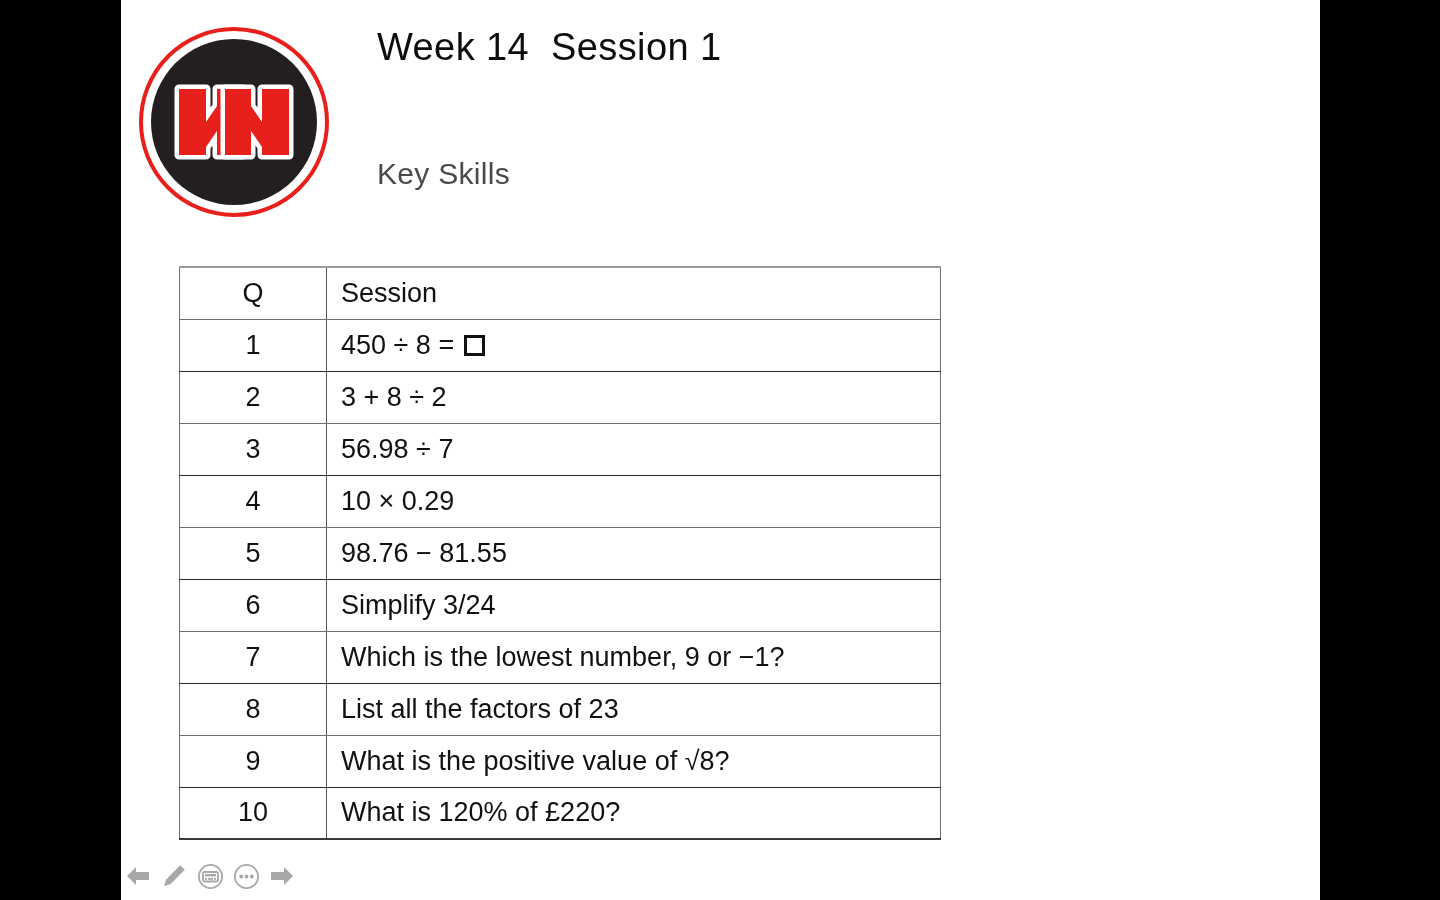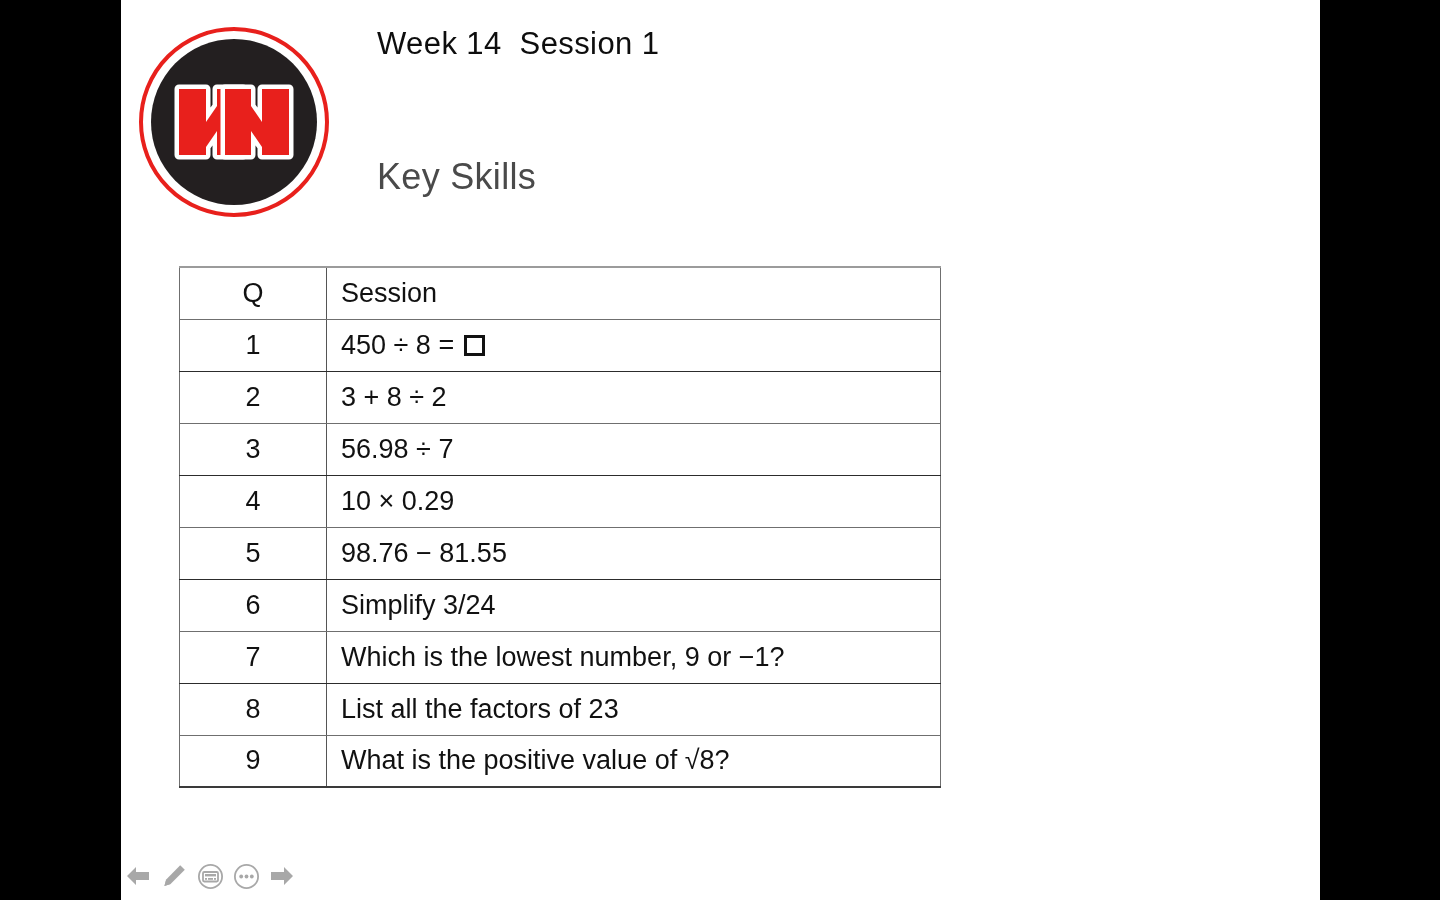--- a/index.html
+++ b/index.html
@@ -60,32 +60,32 @@
     top: 0;
     width: 190px;
     height: 190px;
   }
 
   
   #slide-title {
     position: absolute;
     left: 256px;
     top: 27px;
-    font-size: 31px;
+    font-size: 38px;
     line-height: 1.1;
     color: #0d0d0d;
     font-weight: 400;
     letter-spacing: 0.4px;
     white-space: pre;
   }
   #slide-subtitle {
     position: absolute;
     left: 256px;
     top: 157px;
-    font-size: 36px;
+    font-size: 30px;
     line-height: 1.1;
     color: #4a4a4a;
     font-weight: 400;
     letter-spacing: 0.3px;
     white-space: pre;
   }
 
   
   #questions-table-wrap {
     position: absolute;
@@ -236,20 +236,24 @@
               <td class="cell-question">Which is the lowest number, 9 or −1?</td>
             </tr>
             <tr>
               <td class="cell-q">8</td>
               <td class="cell-question">List all the factors of 23</td>
             </tr>
             <tr>
               <td class="cell-q">9</td>
               <td class="cell-question">What is the positive value of √8?</td>
             </tr>
+            <tr>
+              <td class="cell-q">10</td>
+              <td class="cell-question">What is 120% of £220?</td>
+            </tr>
           </tbody>
       </table>
     </div>
 
     <div id="slide-toolbar">
       <div class="tb-btn">
         <svg width="26" height="22" viewBox="0 0 26 22">
           <path class="tb-fill" d="M11 2 L11 7 L24 7 L24 15 L11 15 L11 20 L2 11 Z"></path>
         </svg>
       </div>

